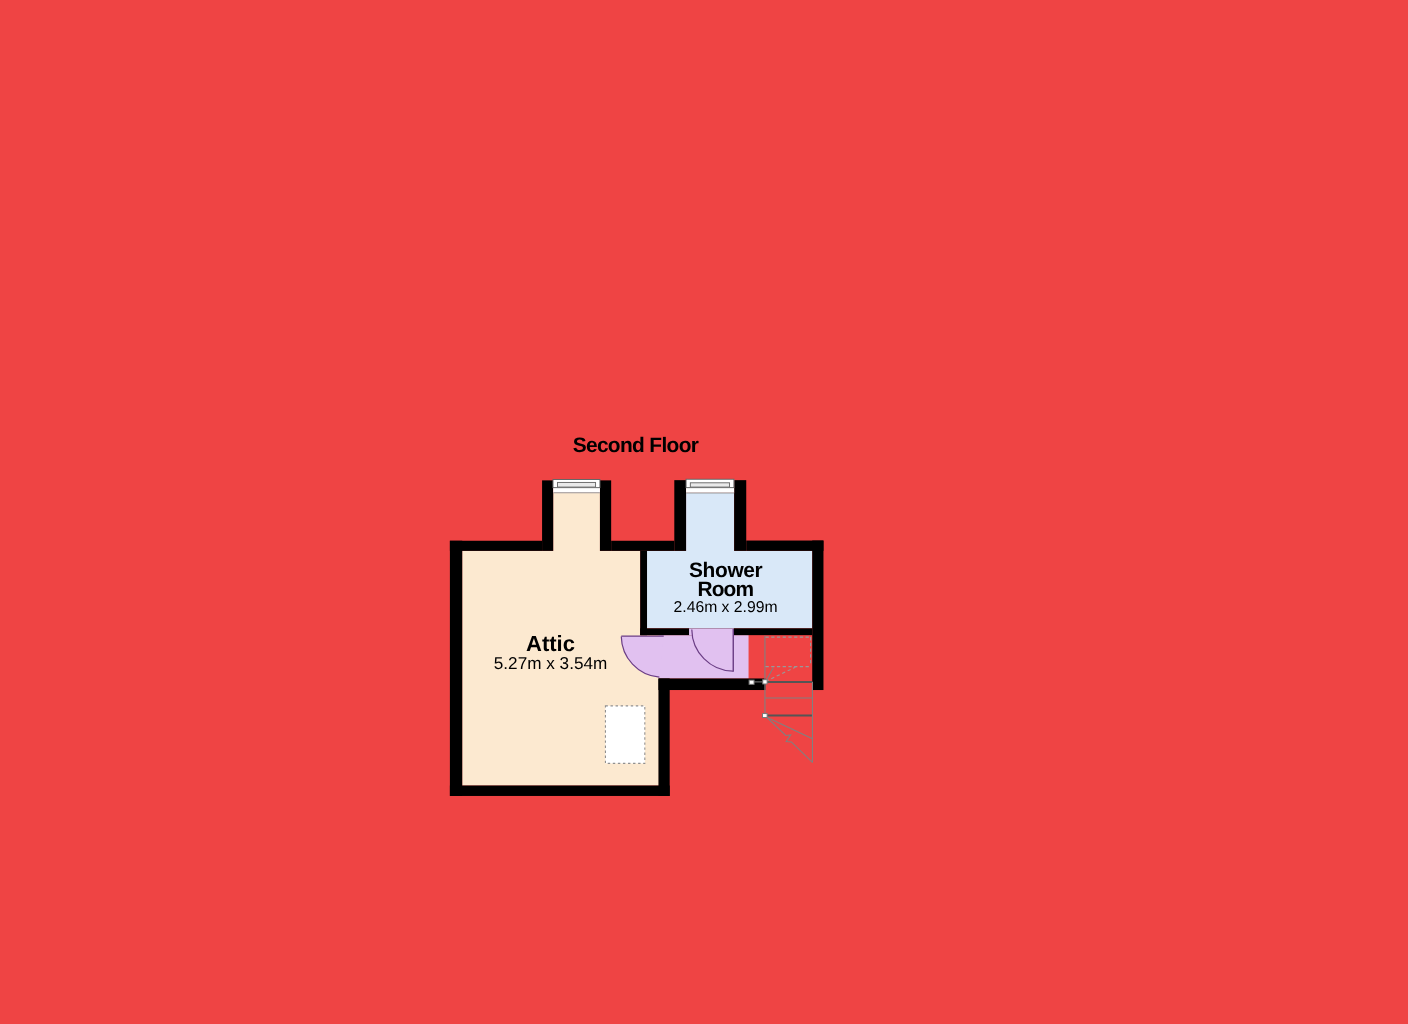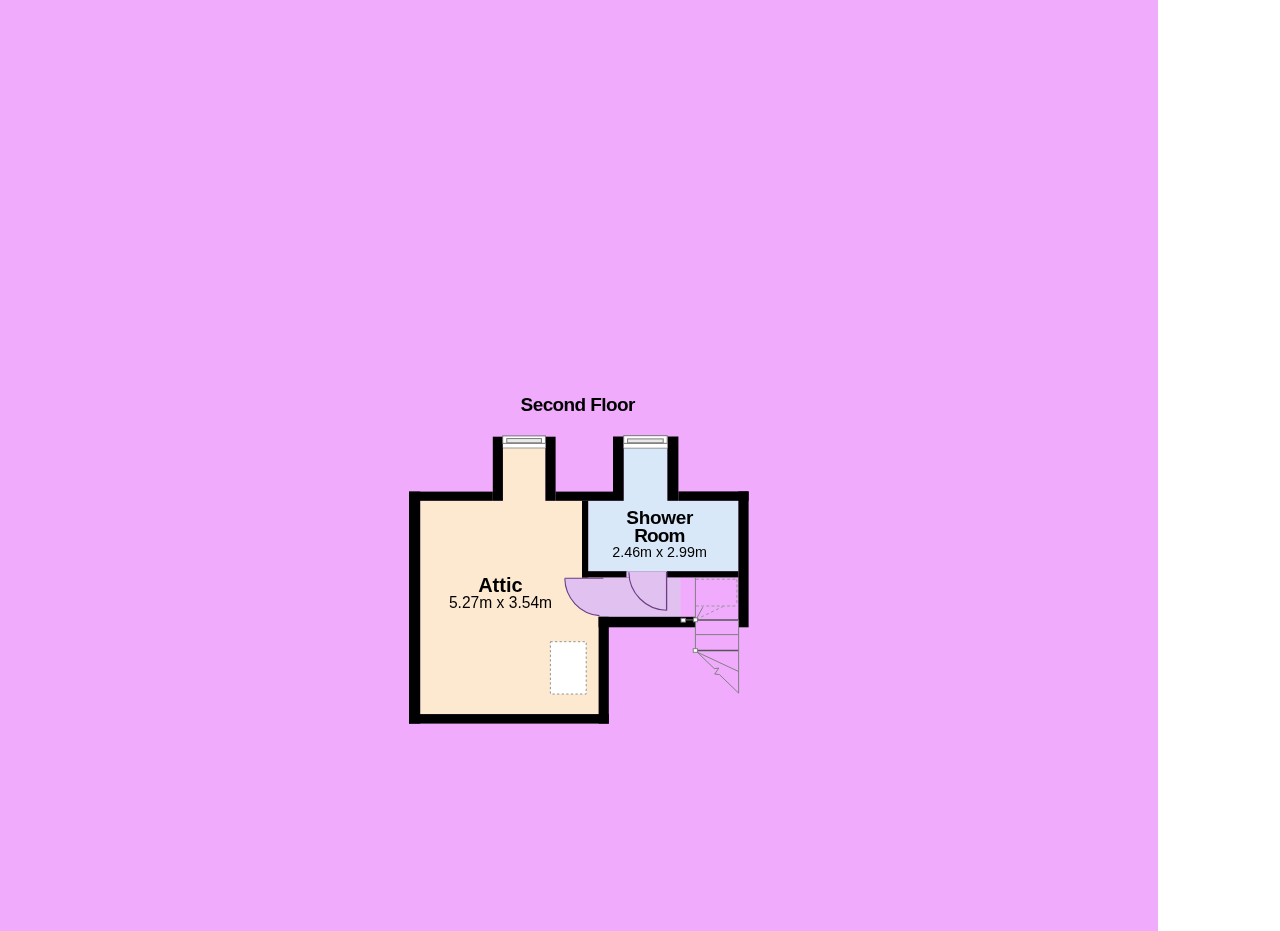--- a/index.html
+++ b/index.html
@@ -1,16 +1,16 @@
 <!DOCTYPE html>
 <html><head>
 <meta charset="utf-8">
 <style>
   html,body{margin:0;padding:0;background:#ffffff;}
-  .page{position:relative;width:1158px;height:931px;background:#f0abfc;overflow:hidden;}
+  .page{position:relative;width:1280px;height:931px;background:#ef4444;overflow:hidden;}
   svg{position:absolute;top:0;left:0;}
   text{font-family:"Liberation Sans", sans-serif;fill:#000000;}
 </style>
 </head>
 <body>
 <div class="page">
 <svg width="1280" height="931" viewBox="0 0 1280 931">
 
   <text x="577.7" y="411.3" text-anchor="middle" font-size="19" font-weight="bold" letter-spacing="-0.6">Second Floor</text>
 

